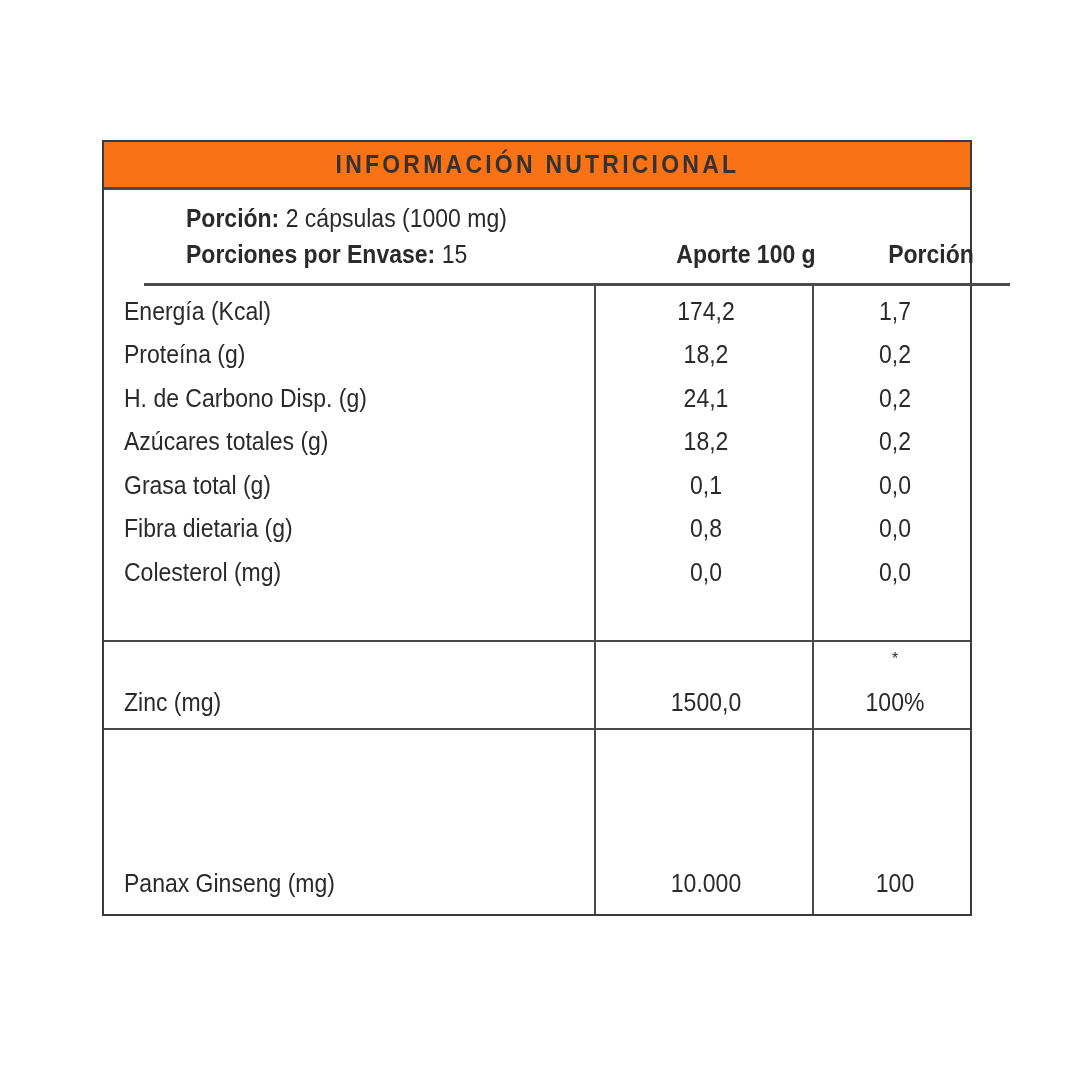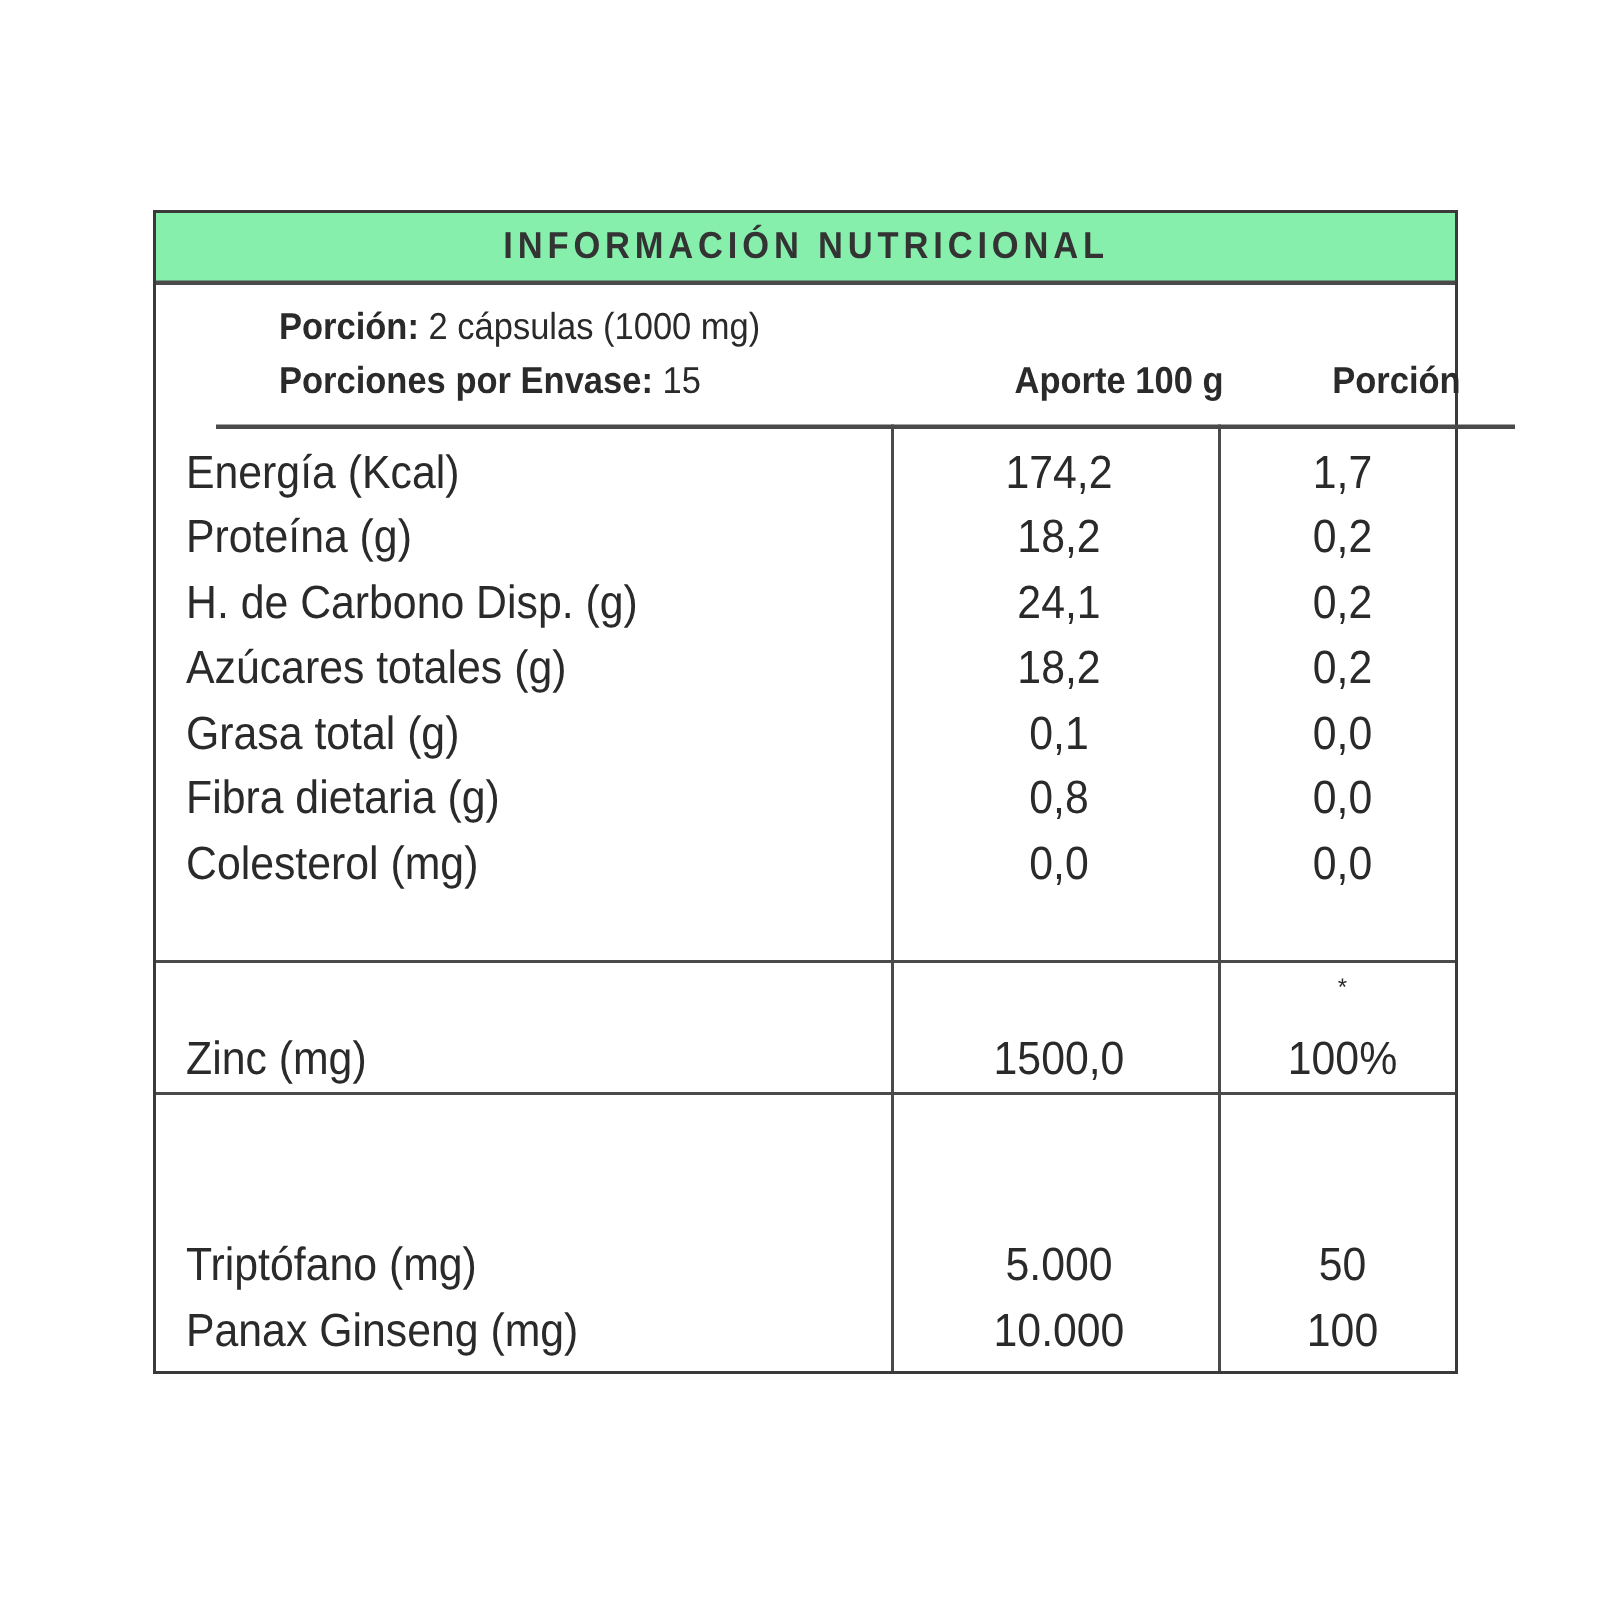--- a/index.html
+++ b/index.html
@@ -23,21 +23,21 @@
       height: 772px;
       border: 2px solid #3a3a3a;
       box-sizing: content-box;
     }
     .title-band {
       position: absolute;
       left: 0;
       top: 0;
       width: 866px;
       height: 45px;
-      background: #86efac;
+      background: #f97316;
       border-bottom: 3px solid #4a4a4a;
       display: flex;
       align-items: center;
       justify-content: center;
     }
     .title-band span {
       font-size: 25px;
       font-weight: bold;
       letter-spacing: 3.5px;
       color: #333;
@@ -94,21 +94,21 @@
       background: #4a4a4a;
     }
     .hrule.h1 { top: 498px; }
     .hrule.h2 { top: 586px; }
 
     .row {
       position: absolute;
       left: 0;
       width: 866px;
       height: 43px;
-      font-size: 31px;
+      font-size: 25px;
     }
     .row .name {
       position: absolute;
       left: 20px;
       top: 6px;
       white-space: nowrap;
       transform-origin: left center;
       transform: scaleX(0.92);
     }
     .row .v100 {
@@ -199,24 +199,19 @@
 
   <div class="asterisk">*</div>
   <div class="row" style="top:540px">
     <span class="name">Zinc (mg)</span>
     <span class="v100">1500,0</span>
     <span class="vpor">100%</span>
   </div>
 
   <div class="hrule h2"></div>
 
-  <div class="row" style="top:677px">
-    <span class="name">Triptófano (mg)</span>
-    <span class="v100">5.000</span>
-    <span class="vpor">50</span>
-  </div>
   <div class="row" style="top:721px">
     <span class="name">Panax Ginseng (mg)</span>
     <span class="v100">10.000</span>
     <span class="vpor">100</span>
   </div>
 
 </div>
 
 </body></html>

